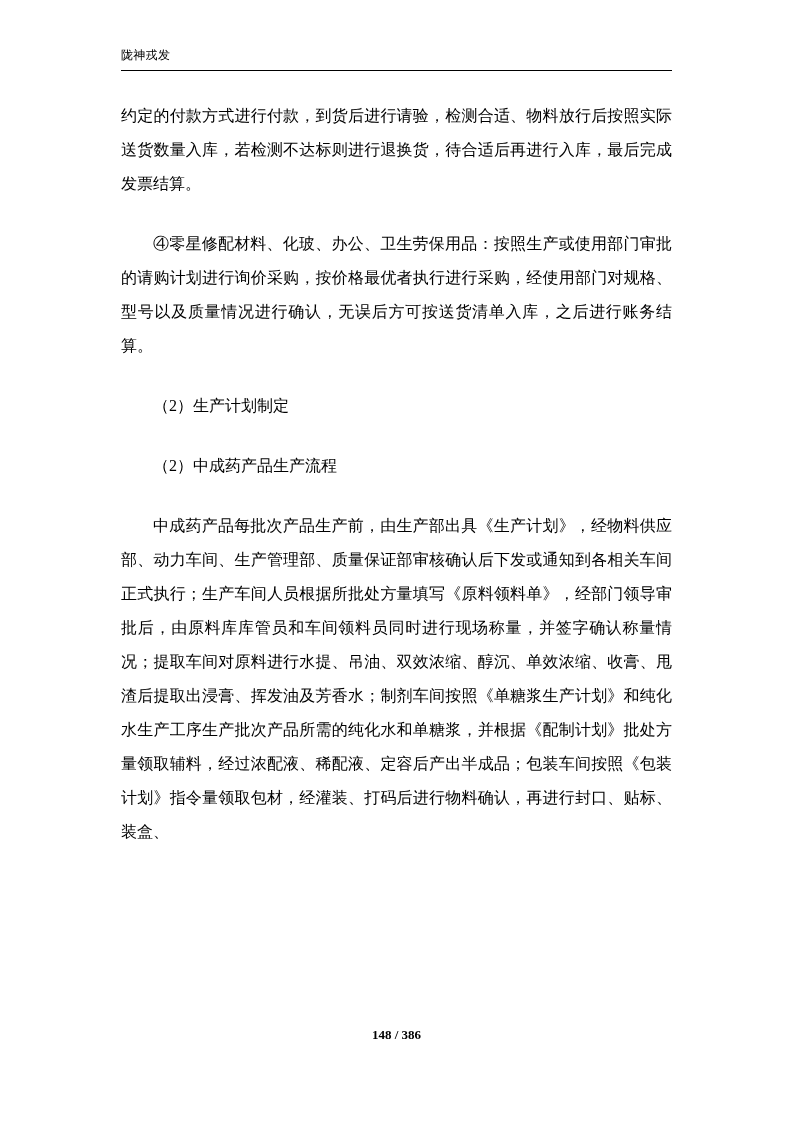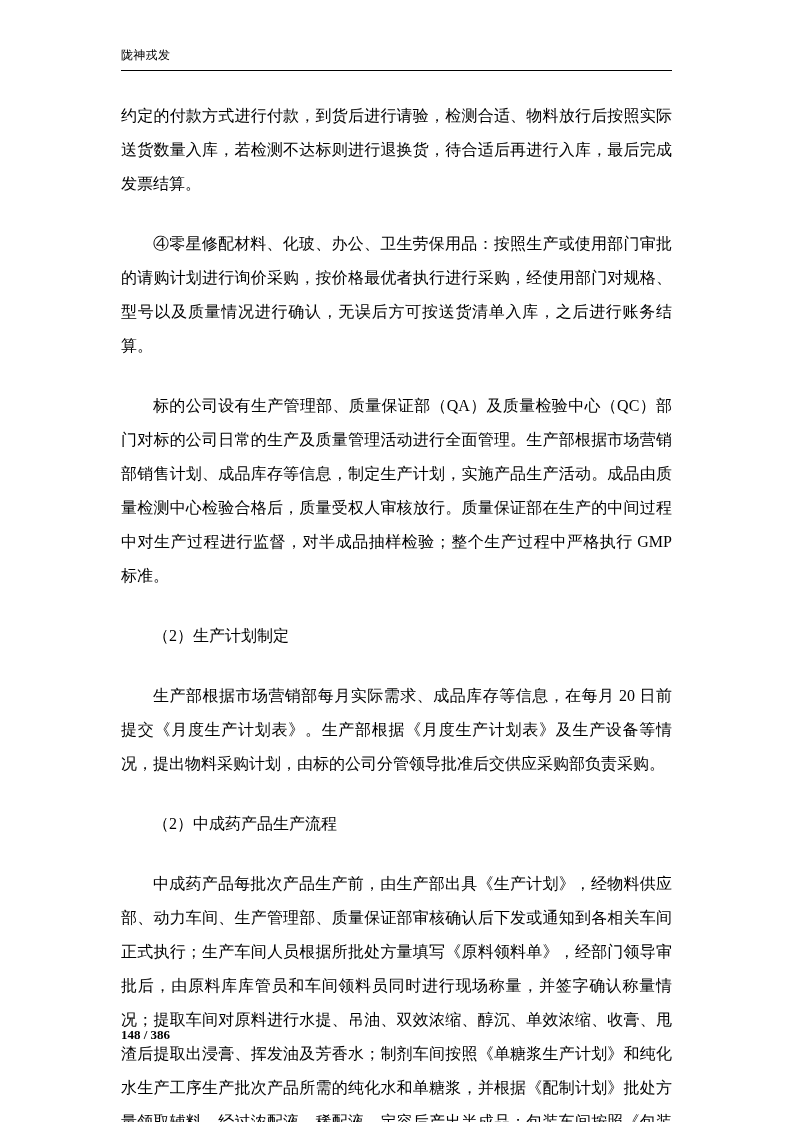--- a/index.html
+++ b/index.html
@@ -37,41 +37,39 @@
     line-height: 34px;
     text-align: justify;
   }
   p.para { margin-bottom: 6px; font-family: Liberation Serif, serif; }
   p.indent { text-indent: 2em; margin-top: 26px; }
   .footer {
     position: absolute;
     top: 1026px;
     left: 121px;
     width: 551px;
-    text-align: left;
+    text-align: center;
     font-weight: bold;
     font-size: 13px;
     line-height: 18px;
   }
 </style>
 </head>
 <body>
 
 <div class="page">
 
   <div class="header">
     <span>陇神戎发</span>
   </div>
 
   <div class="doc-body">
     <p class="para">约定的付款方式进行付款，到货后进行请验，检测合适、物料放行后按照实际送货数量入库，若检测不达标则进行退换货，待合适后再进行入库，最后完成发票结算。</p>
     <p class="para indent">④零星修配材料、化玻、办公、卫生劳保用品：按照生产或使用部门审批的请购计划进行询价采购，按价格最优者执行进行采购，经使用部门对规格、型号以及质量情况进行确认，无误后方可按送货清单入库，之后进行账务结算。</p>
-    <p class="para indent">标的公司设有生产管理部、质量保证部（QA）及质量检验中心（QC）部门对标的公司日常的生产及质量管理活动进行全面管理。生产部根据市场营销部销售计划、成品库存等信息，制定生产计划，实施产品生产活动。成品由质量检测中心检验合格后，质量受权人审核放行。质量保证部在生产的中间过程中对生产过程进行监督，对半成品抽样检验；整个生产过程中严格执行 GMP 标准。</p>
     <p class="para indent">（2）生产计划制定</p>
-    <p class="para indent">生产部根据市场营销部每月实际需求、成品库存等信息，在每月 20 日前提交《月度生产计划表》。生产部根据《月度生产计划表》及生产设备等情况，提出物料采购计划，由标的公司分管领导批准后交供应采购部负责采购。</p>
     <p class="para indent">（2）中成药产品生产流程</p>
     <p class="para indent">中成药产品每批次产品生产前，由生产部出具《生产计划》，经物料供应部、动力车间、生产管理部、质量保证部审核确认后下发或通知到各相关车间正式执行；生产车间人员根据所批处方量填写《原料领料单》，经部门领导审批后，由原料库库管员和车间领料员同时进行现场称量，并签字确认称量情况；提取车间对原料进行水提、吊油、双效浓缩、醇沉、单效浓缩、收膏、甩渣后提取出浸膏、挥发油及芳香水；制剂车间按照《单糖浆生产计划》和纯化水生产工序生产批次产品所需的纯化水和单糖浆，并根据《配制计划》批处方量领取辅料，经过浓配液、稀配液、定容后产出半成品；包装车间按照《包装计划》指令量领取包材，经灌装、打码后进行物料确认，再进行封口、贴标、装盒、</p>
   </div>
 
   <div class="footer">
     <span>148 / 386</span>
   </div>
 
 </div>
 

